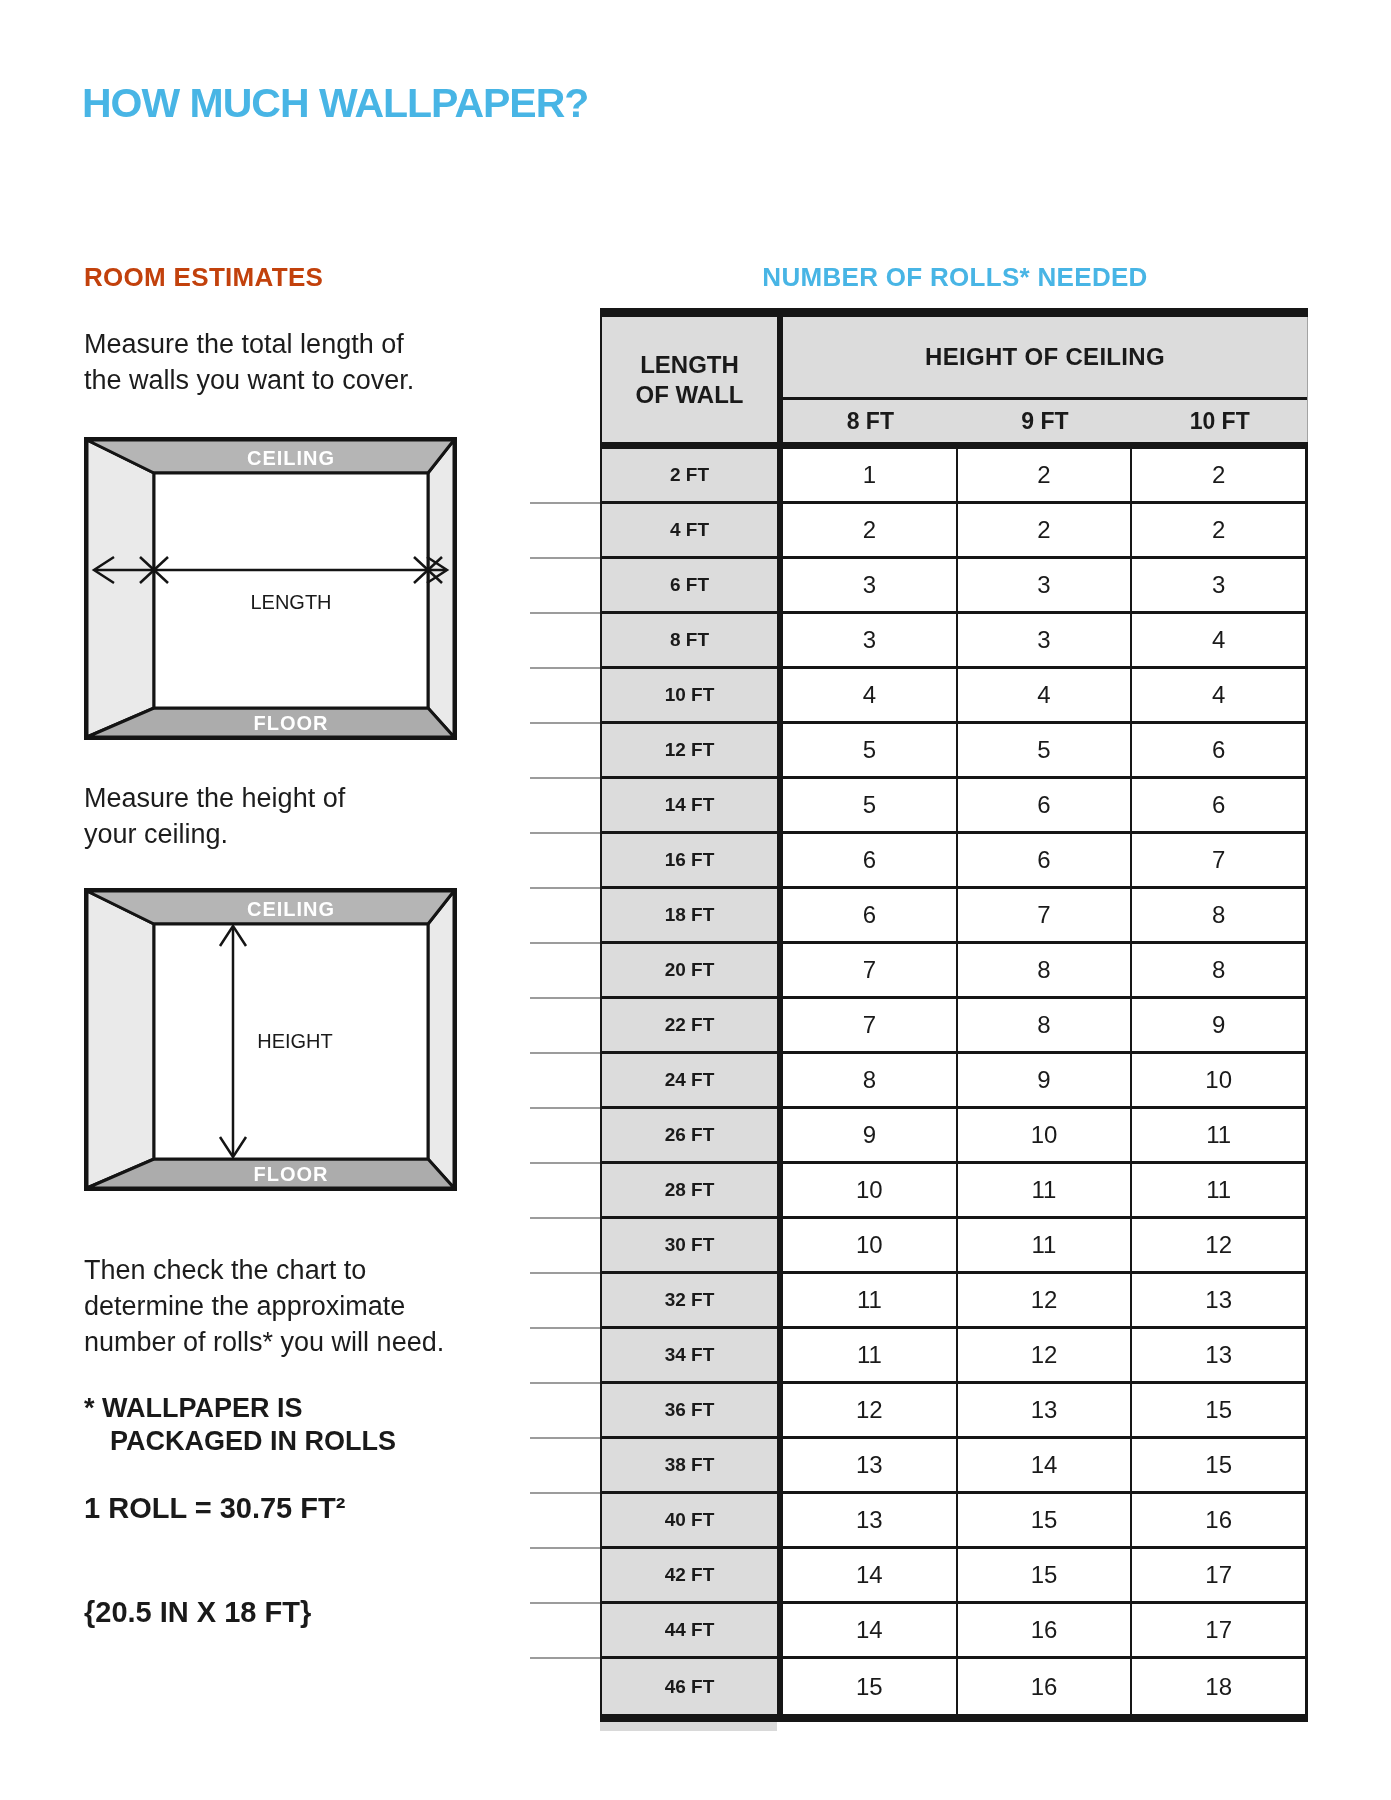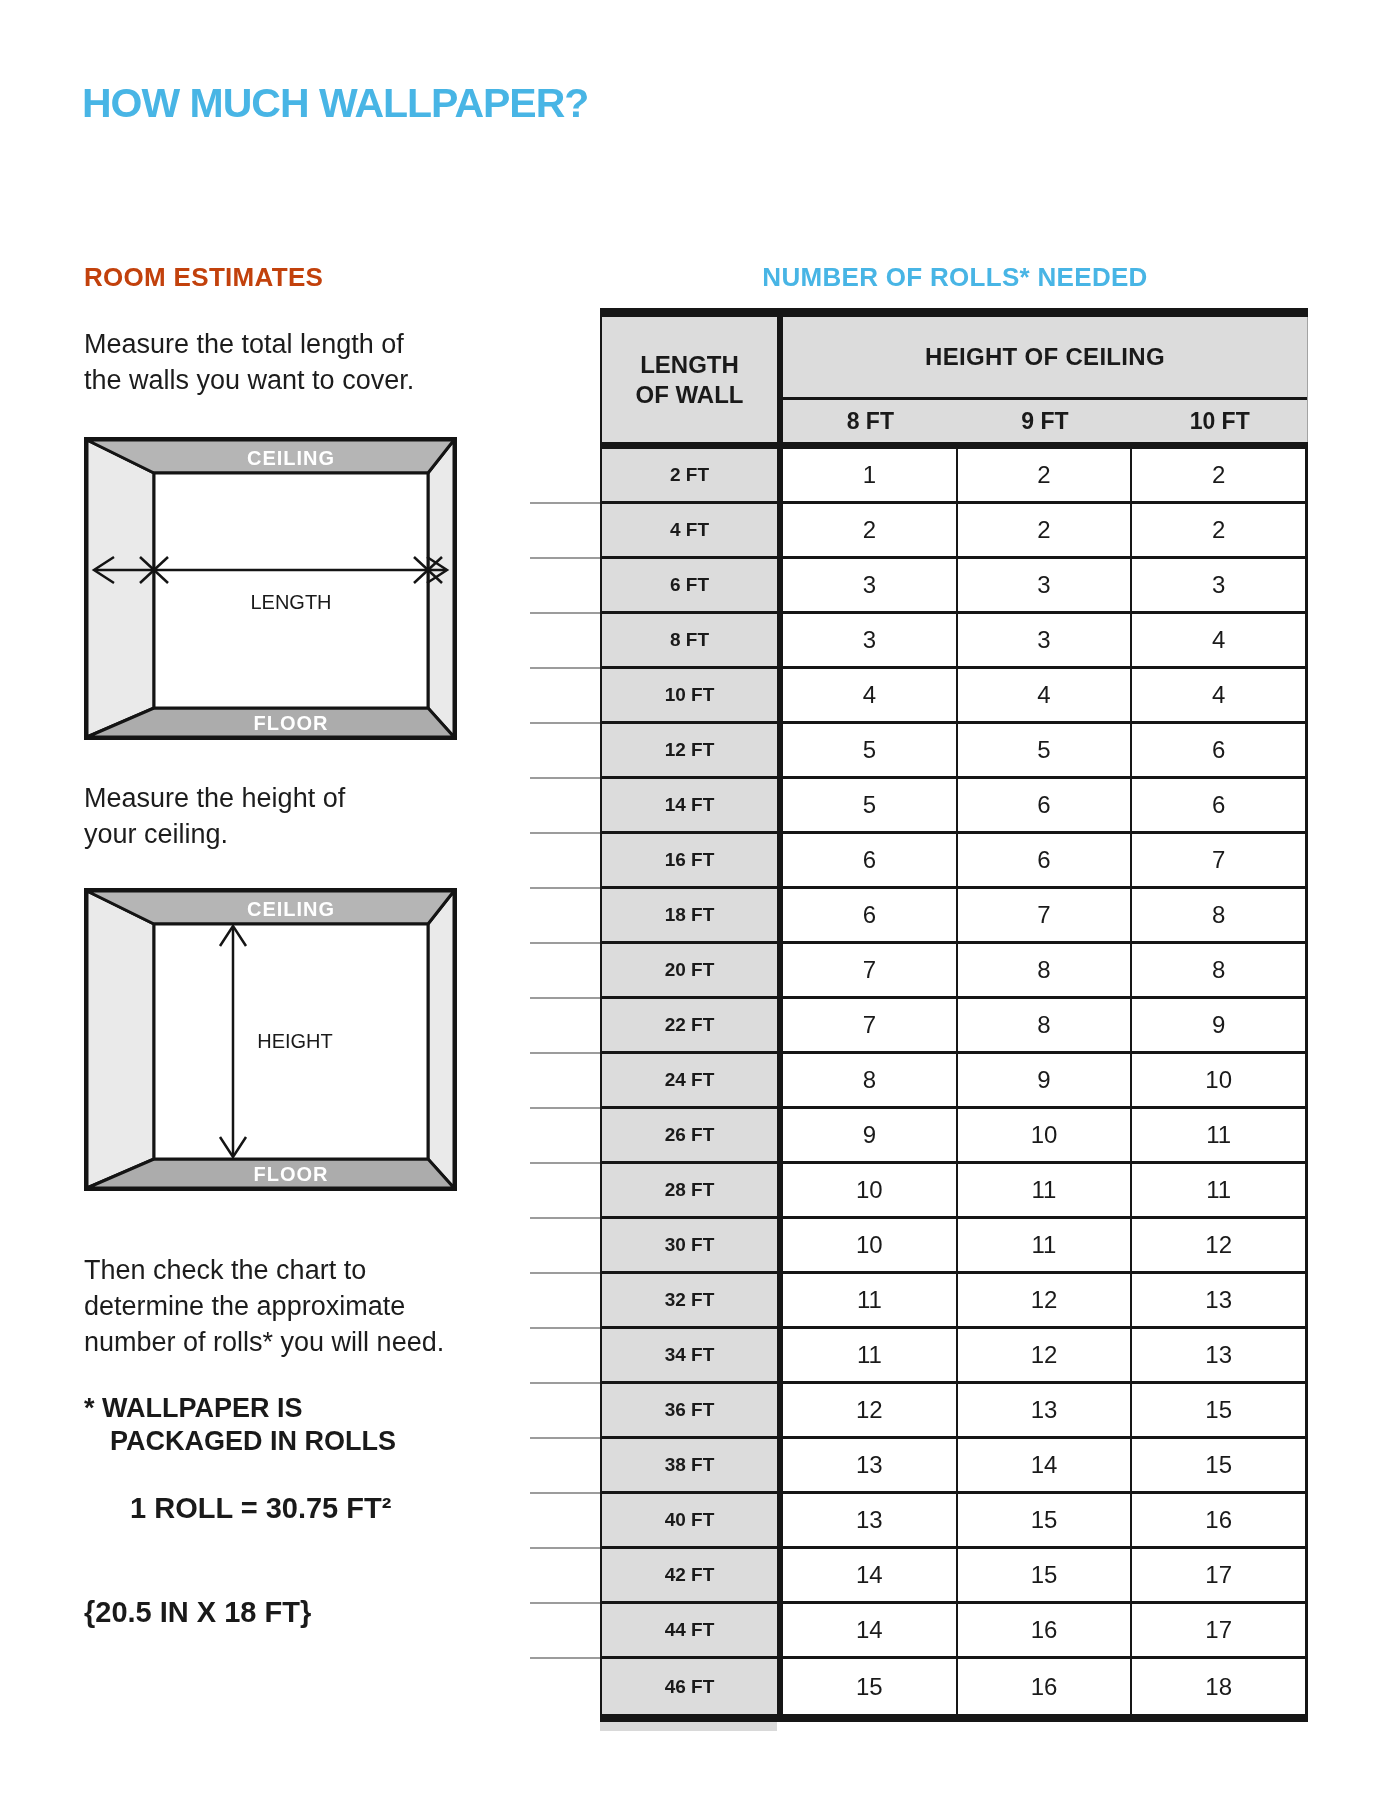--- a/index.html
+++ b/index.html
@@ -17,21 +17,21 @@
 
   
   .body-text{font-size:27px;line-height:36px;color:#1c1c1c;}
   .para1{left:84px;top:326px;}
   .para2{left:84px;top:780px;}
   .para3{left:84px;top:1252px;}
   .note-bold{font-size:27px;font-weight:bold;line-height:33px;}
   .note1{left:84px;top:1392px;}
   .note2{left:84px;top:1425px;padding-left:26px;}
   .roll-info{font-size:29px;font-weight:bold;line-height:36px;}
-  .roll1{left:84px;top:1490px;margin-left:46px;}
+  .roll1{left:84px;top:1490px;}
   .roll2{left:84px;top:1558px;margin-top:36px;}
 
   
   .diag1{left:84px;top:437px;}
   .diag2{left:84px;top:888px;}
   svg text{font-family:"Liberation Sans", sans-serif;}
 
   
   .tbl{left:530px;top:308px;width:778px;}
   .topbar{margin-left:70px;height:9px;background:#161616;}

